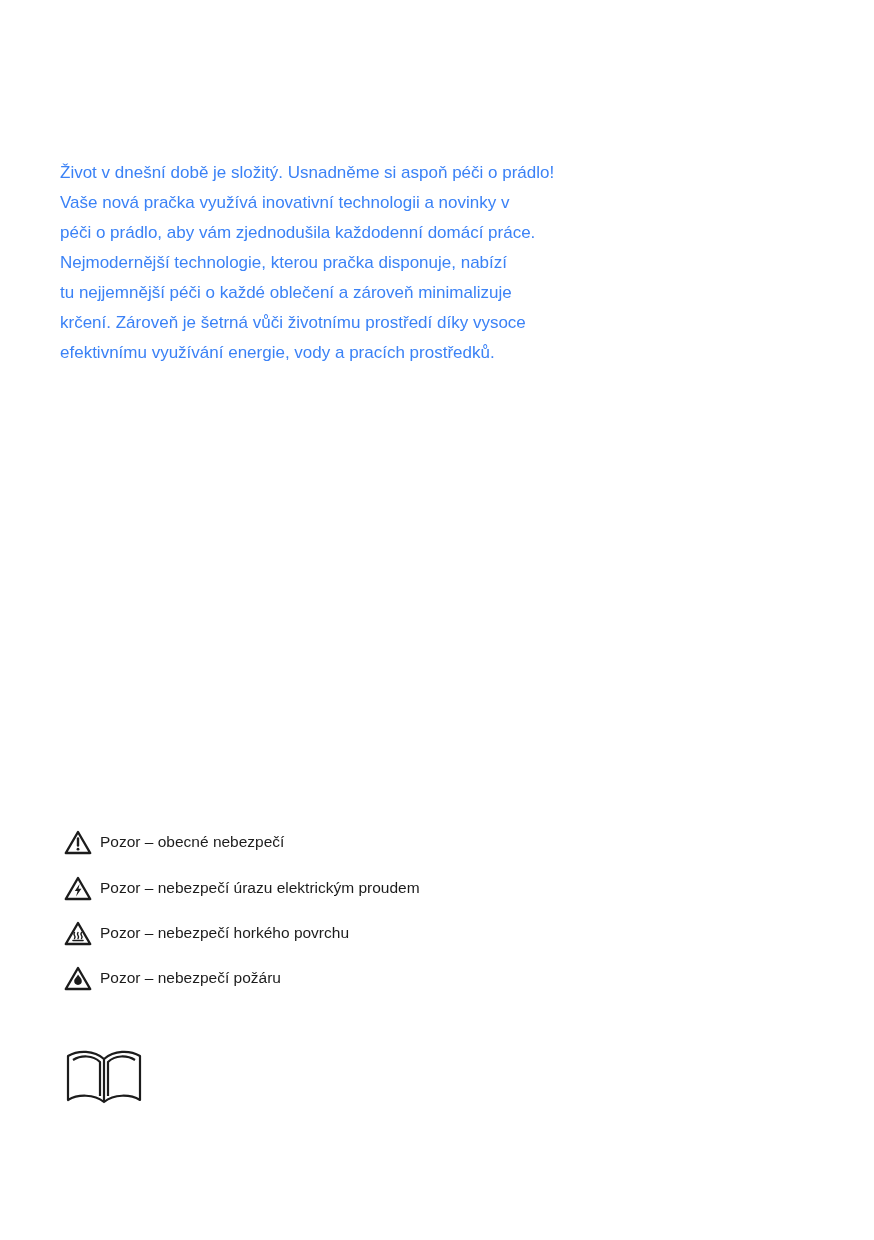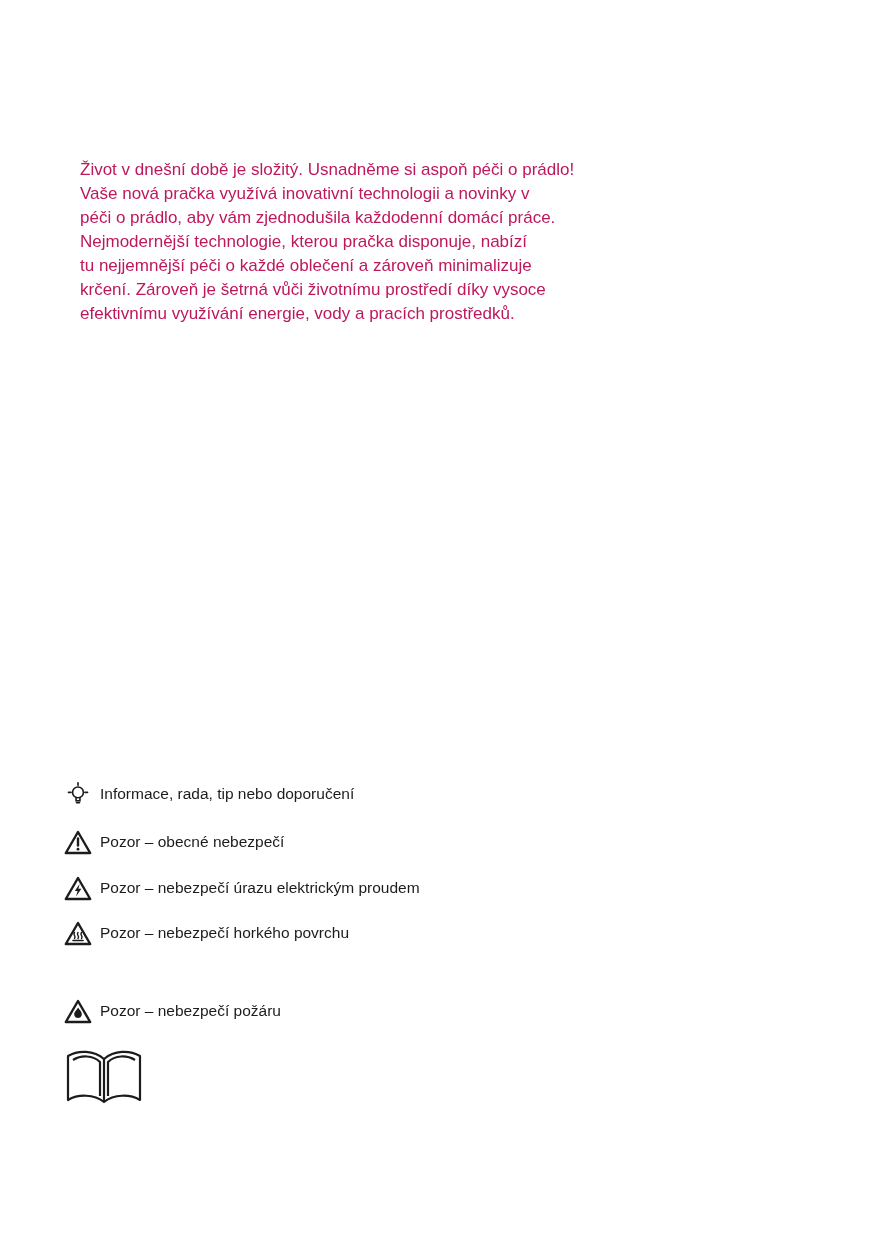--- a/index.html
+++ b/index.html
@@ -11,26 +11,26 @@
     position: relative;
     width: 874px;
     height: 1240px;
     background: #ffffff;
     font-family: "Liberation Sans", "DejaVu Sans", sans-serif;
     color: #1c1c1c;
     overflow: hidden;
   }
   .body-text {
     position: absolute;
-    left: 80px;
+    left: 60px;
     width: 600px;
     font-size: 17px;
-    line-height: 24px;
+    line-height: 30px;
     white-space: pre-line;
-    color: #be185d;
+    color: #3b82f6;
   }
   .para-1 { top: 158px; }
   .para-2 { top: 341px; }
   .symbols-heading {
     position: absolute;
     left: 64px;
     top: 745px;
     width: 640px;
     font-size: 15.5px;
     line-height: 20px;
@@ -54,21 +54,21 @@
   .symbol-label {
     font-size: 15.5px;
     line-height: 20px;
     color: #1c1c1c;
     white-space: nowrap;
   }
   .row-0 { top: 780px; }
   .row-1 { top: 828px; }
   .row-2 { top: 874px; }
   .row-3 { top: 919px; align-items: center; }
-  .row-4 { top: 964px; margin-top: 33px; }
+  .row-4 { top: 964px; }
   .book-icon-box {
     position: absolute;
     left: 64px;
     top: 1044px;
     width: 80px;
     height: 64px;
   }
   .read-note {
     position: absolute;
     left: 64px;
@@ -88,33 +88,20 @@
   <div class="body-text para-1">Život v dnešní době je složitý. Usnadněme si aspoň péči o prádlo!
 Vaše nová pračka využívá inovativní technologii a novinky v
 péči o prádlo, aby vám zjednodušila každodenní domácí práce.
 Nejmodernější technologie, kterou pračka disponuje, nabízí
 tu nejjemnější péči o každé oblečení a zároveň minimalizuje
 krčení. Zároveň je šetrná vůči životnímu prostředí díky vysoce
 efektivnímu využívání energie, vody a pracích prostředků.</div>
 
 
 
-  <div class="symbol-row row-0">
-    <span class="icon-box">
-      <svg width="26" height="26" viewBox="0 0 24 24" fill="none" stroke="#1c1c1c" stroke-width="1.5" stroke-linecap="round">
-        <circle cx="12" cy="10.5" r="5"></circle>
-        <path d="M10.2 15.2 L10.2 18.2 L13.8 18.2 L13.8 15.2"></path>
-        <path d="M10.6 20 L13.4 20"></path>
-        <path d="M3.2 10.5 L5.6 10.5"></path>
-        <path d="M18.4 10.5 L20.8 10.5"></path>
-        <path d="M12 1.6 L12 4"></path>
-      </svg>
-    </span>
-    <span class="symbol-label">Informace, rada, tip nebo doporučení</span>
-  </div>
 
   <div class="symbol-row row-2">
     <span class="icon-box">
       <svg width="28" height="25" viewBox="0 0 28 25">
         <path d="M14 2 L26.2 23 L1.8 23 Z" fill="none" stroke="#1c1c1c" stroke-width="2.4" stroke-linejoin="round"></path>
         <path d="M15.6 8 L10.8 15 L13.6 15 L12 20.6 L17.4 12.8 L14.5 12.8 Z" fill="#1c1c1c"></path>
       </svg>
     </span>
     <span class="symbol-label">Pozor – nebezpečí úrazu elektrickým proudem</span>
   </div>

